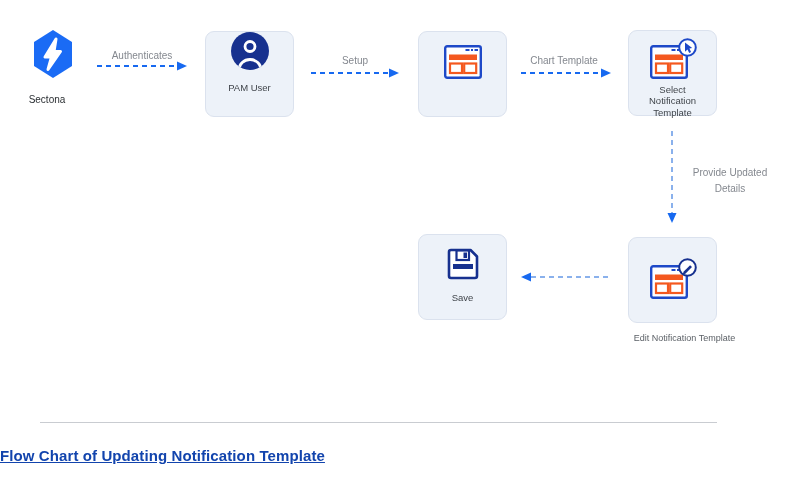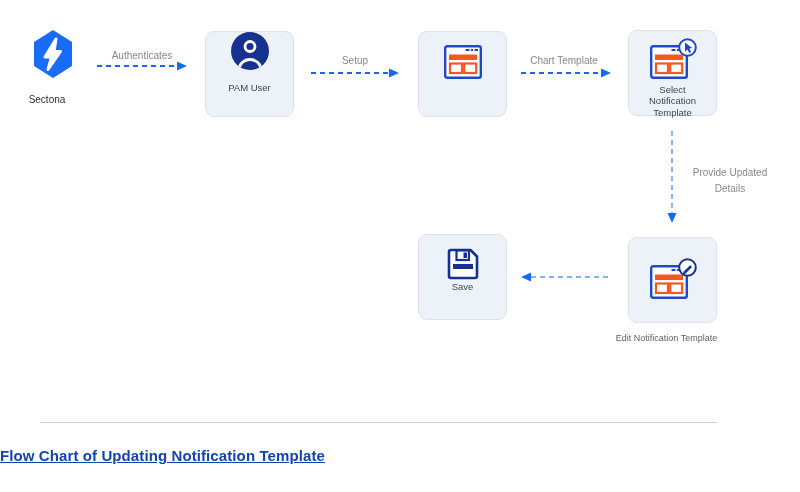--- a/index.html
+++ b/index.html
@@ -139,30 +139,30 @@
           <rect x="30.5" y="4" width="3.5" height="2" fill="var(--template-blue)"></rect>
           <rect x="5" y="9.5" width="28" height="5.5" fill="var(--orange)"></rect>
           <rect x="6" y="18.5" width="12" height="9.5" fill="#fff" stroke="var(--orange)" stroke-width="2.2"></rect>
           <rect x="20.2" y="18.5" width="12" height="9.5" fill="#fff" stroke="var(--orange)" stroke-width="2.2"></rect>
         </g>
         <circle cx="38.5" cy="9.5" r="8.3" fill="#fff" stroke="var(--navy)" stroke-width="2"></circle>
         <path d="M34.5 13.8 l6.6-6.6 1.9 1.9 -6.6 6.6 -2.6.7 Z" fill="var(--navy)"></path>
       </svg>
     </span>
   </div>
-  <div class="below-label" style="left:584px;top:333px;width:165px">Edit Notification Template</div>
+  <div class="below-label" style="left:602px;top:333px;width:165px">Edit Notification Template</div>
 
   <div class="abs" style="left:520px;top:271px">
     <svg width="90" height="12" viewBox="0 0 90 12">
       <line x1="11" y1="6" x2="89" y2="6" stroke="var(--arrow-light)" stroke-width="2" stroke-dasharray="5 4"></line>
       <path d="M11 1.5 L1 6 L11 10.5 Z" fill="var(--arrow-blue)"></path>
     </svg>
   </div>
 
-  <div class="node" style="left:418px;top:234px;padding-top:12px;">
+  <div class="node" style="left:418px;top:234px;padding-top:12px;gap:11px">
     <span>
       <svg width="34" height="34" viewBox="0 0 34 34">
         <path d="M5 3 H24.5 L31 9.5 V29 a2 2 0 0 1 -2 2 H5 a2 2 0 0 1 -2 -2 V5 a2 2 0 0 1 2 -2 Z" fill="#fff" stroke="var(--navy)" stroke-width="2.6" stroke-linejoin="round"></path>
         <rect x="10.5" y="3.5" width="12.5" height="9.5" fill="#fff" stroke="var(--navy)" stroke-width="2.2"></rect>
         <rect x="17.5" y="5.5" width="3.5" height="5.5" fill="var(--navy)"></rect>
         <rect x="7" y="17" width="20" height="5" fill="var(--navy)"></rect>
       </svg>
     </span>
     <span class="node-label">Save</span>
   </div>

